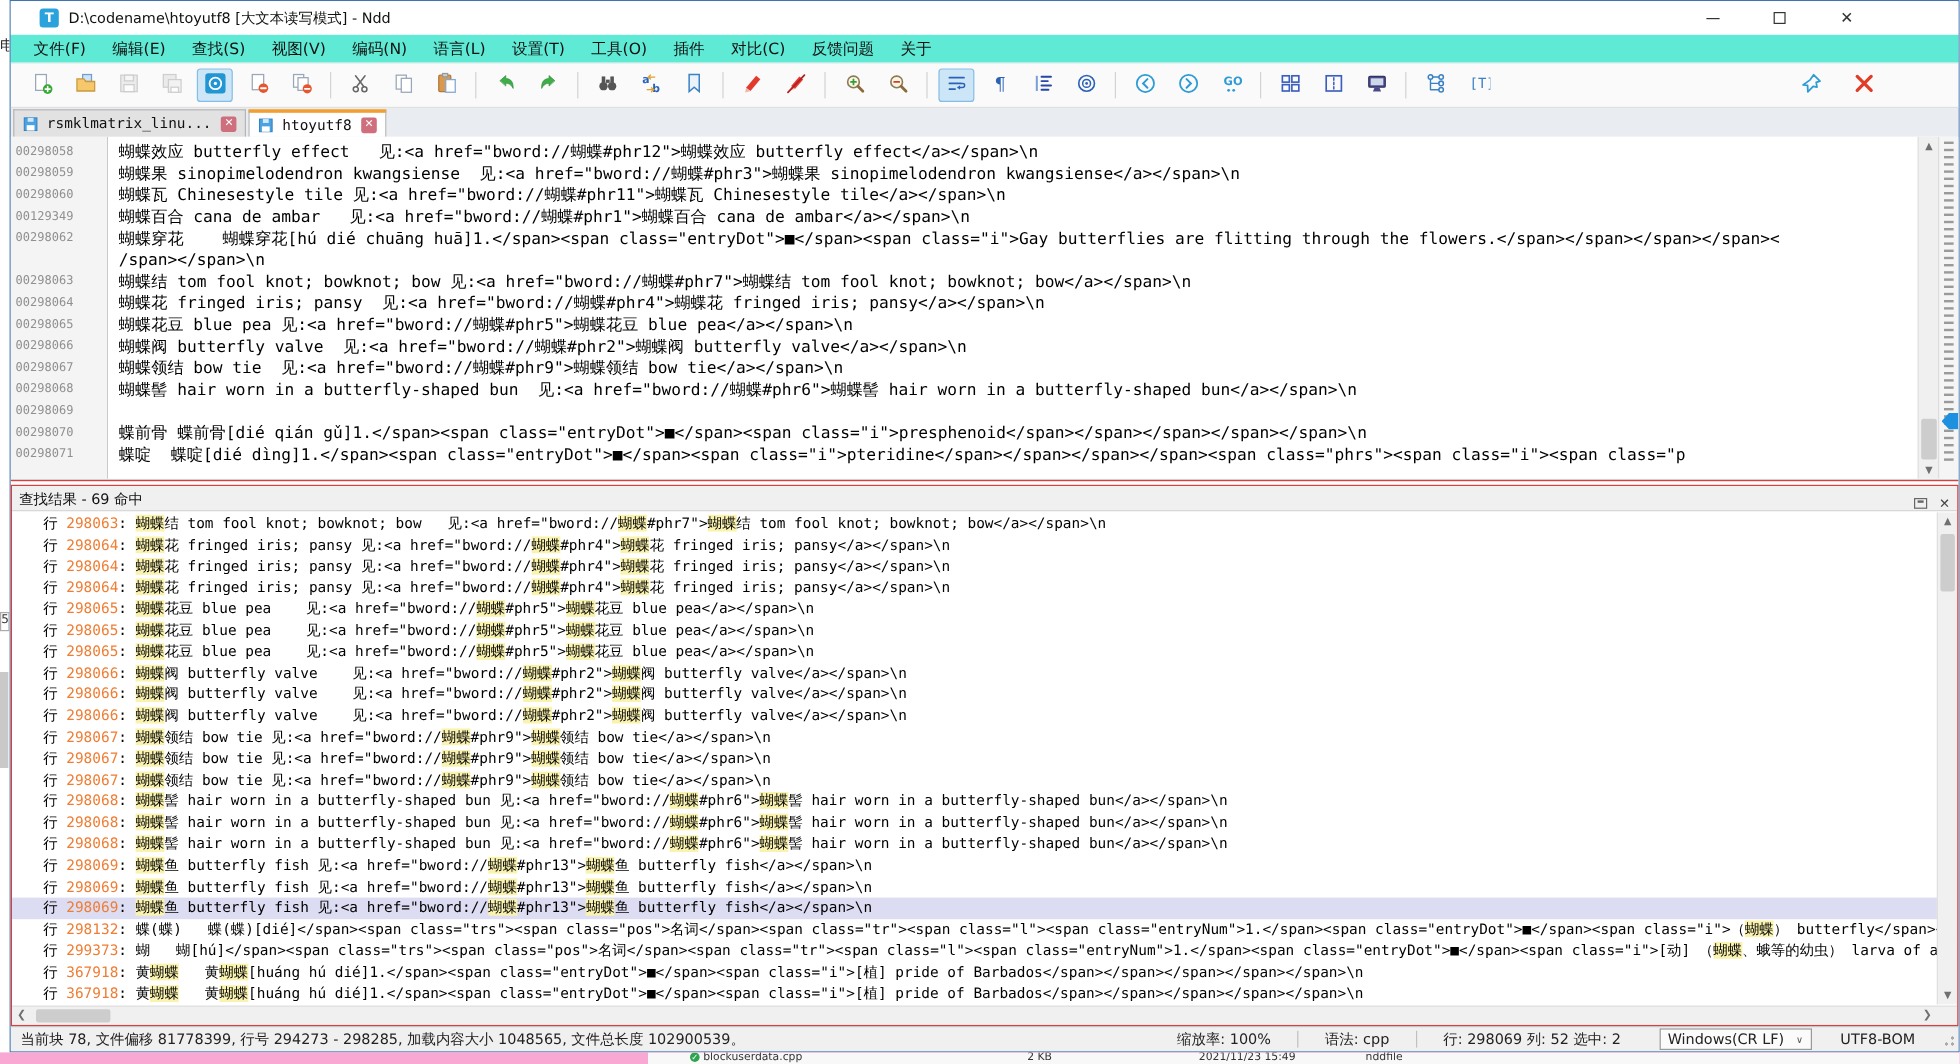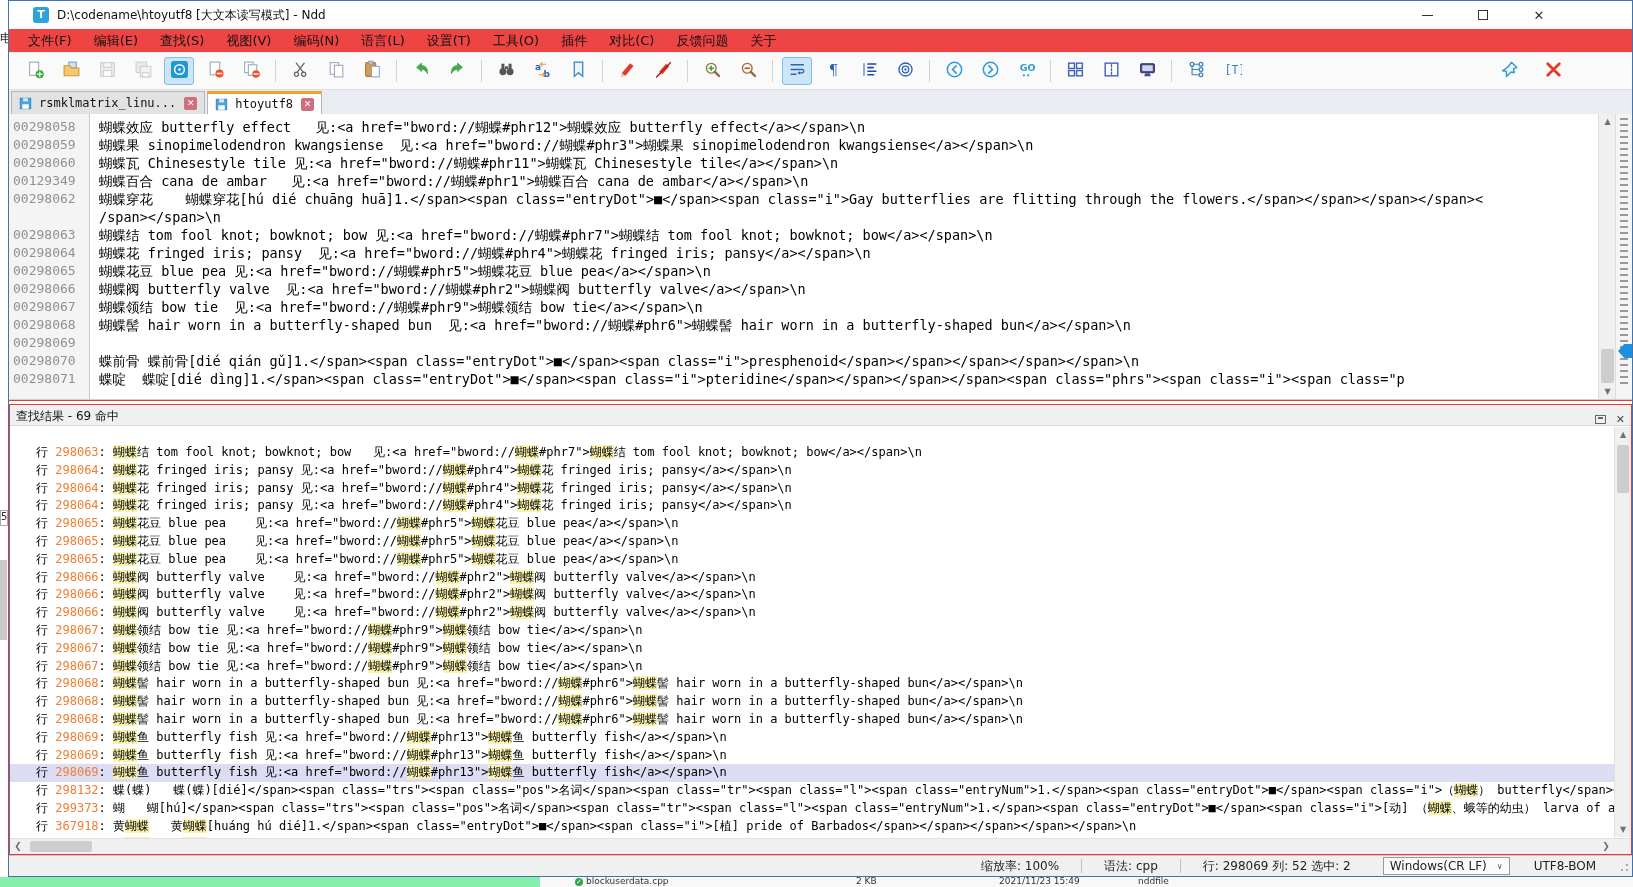--- a/index.html
+++ b/index.html
@@ -4,41 +4,41 @@
 <style>
   * { margin:0; padding:0; box-sizing:border-box; }
   html,body { width:1633px; height:887px; overflow:hidden; background:#fff;
               font-family:"DejaVu Sans","Liberation Sans",sans-serif; }
 
   
   #bg-left { position:absolute; left:0; top:0; width:8px; height:887px; background:#fff; overflow:hidden; }
   #bg-left .frag { position:absolute; left:0; font-size:12px; color:#222; }
   #bg-left .thumb { position:absolute; left:0; top:560px; width:7px; height:80px; background:#c9c9c9; }
   #bg-left .numbox { position:absolute; left:0; top:510px; width:8px; height:16px; background:#fff; border:1px solid #aaa; font-size:10px; color:#333; overflow:hidden; }
-  #bottom-strip { position:absolute; left:0; top:877px; width:1633px; height:10px; background:#86efac; overflow:hidden; }
+  #bottom-strip { position:absolute; left:0; top:877px; width:1633px; height:10px; background:#f9a8d4; overflow:hidden; }
   #bottom-strip .panel { position:absolute; left:540px; top:0; width:1093px; height:10px; background:#f8f8f8; }
   #bottom-strip .bitem { position:absolute; top:-1px; font-size:9px; color:#333; white-space:nowrap; }
   #bottom-strip .chk { display:inline-block; width:8px; height:8px; border-radius:50%; background:#2ea44f; color:#fff; font-size:7px; line-height:8px; text-align:center; margin-right:3px; }
 
   
   #app { position:absolute; left:8px; top:0; width:1625px; height:877px;
          border:1px solid #3f74ad; background:#fff; display:flex; flex-direction:column; }
 
   
   #titlebar { height:28px; background:#fff; display:flex; align-items:center; padding-left:24px; flex:none; }
   #title-icon { width:16px; height:16px; background:#2aa3dc; border-radius:3px; color:#fff; font-size:11px; font-weight:bold; text-align:center; line-height:16px; margin-right:8px; }
   #title-text { font-size:12px; color:#111; }
   #win-controls { margin-left:auto; margin-right:78px; display:flex; align-items:center; gap:26px; }
   .wc { width:30px; height:22px; display:flex; align-items:center; justify-content:center; color:#333; }
   .wc-min i { display:block; width:11px; border-bottom:1px solid #333; }
   .wc-max i { display:block; width:10px; height:10px; border:1px solid #333; }
   .wc-close { font-size:13px; }
 
   
-  #menubar { height:24px; background:#ef4444; display:flex; align-items:center; padding-left:10px; gap:4px; flex:none; border-bottom:1px solid #eee; }
+  #menubar { height:24px; background:#5eead4; display:flex; align-items:center; padding-left:10px; gap:4px; flex:none; border-bottom:1px solid #eee; }
   .menu-item { font-size:13px; color:#111; padding:2px 9px; white-space:nowrap; }
 
   
   #toolbar { height:37px; background:#fafafa; border-bottom:1px solid #e0e0e0; display:flex; align-items:center; padding-left:8px; flex:none; }
   .tb-btn { width:30px; height:28px; margin:0 3px; border-radius:3px; display:flex; align-items:center; justify-content:center; }
   .tb-btn svg { width:19px; height:19px; }
   .tb-btn.active { background:#cde6f7; border:1px solid #84bde6; }
   .tb-btn.disabled { opacity:.45; filter:grayscale(1); }
   .tb-sep { width:1px; height:22px; background:#d3d3d3; margin:0 6px; }
   #toolbar-right { margin-left:auto; margin-right:64px; display:flex; align-items:center; gap:14px; }
@@ -50,21 +50,21 @@
   .tab.active { background:#fff; border-top:3px solid #f0a030; }
   .tab .floppy { width:13px; height:13px; margin-right:7px; flex:none; }
   .tab .tab-label { font-size:12px; font-family:"DejaVu Sans Mono",monospace; color:#111; white-space:nowrap; }
   .tab .tab-close { width:13px; height:13px; margin-left:8px; border-radius:2px; background:#cf6e7d; color:#fff; font-size:9px; line-height:13px; text-align:center; font-weight:bold; }
 
   
   #editor { height:286px; flex:none; position:relative; background:#fff; overflow:hidden; border-bottom:1px solid #d0d0d0; }
   #editor-lines { position:absolute; left:0; top:0; right:34px; bottom:0; padding-top:4px; overflow:hidden;
       background:linear-gradient(90deg,#f4f4f4 0,#f4f4f4 80px,#c9c9c9 80px,#c9c9c9 81px,#fff 81px); }
   .ed-row { display:flex; height:18px; line-height:18px; white-space:pre; }
-  .ed-num { width:80px; flex:none; padding-left:4px; color:#909090; font-family:"DejaVu Sans Mono",monospace; font-size:13px; }
+  .ed-num { width:80px; flex:none; padding-left:4px; color:#909090; font-family:"DejaVu Sans Mono",monospace; font-size:10px; }
   .ed-text { padding-left:10px; font-family:"DejaVu Sans Mono",monospace; font-size:13.5px; color:#000; overflow:hidden; }
   .hl-bright { background:#f2f200; }
   
   #ed-vscroll { position:absolute; right:17px; top:0; bottom:0; width:17px; background:#f0f0f0; border-left:1px solid #e0e0e0; }
   #ed-vscroll .arr { position:absolute; left:0; width:17px; height:15px; color:#707070; font-size:8px; text-align:center; line-height:15px; }
   #ed-vscroll .arr.up { top:0; } #ed-vscroll .arr.down { bottom:0; }
   #ed-vscroll .thumb { position:absolute; left:2px; width:13px; top:235px; height:34px; background:#cdcdcd; border-radius:2px; }
   #marker-strip { position:absolute; right:0; top:0; bottom:0; width:17px; background:#f5f5f5; border-left:1px solid #ddd; overflow:hidden; }
   #marker-strip .tick { width:8px; height:2px; background:#9a9a9a; margin:4px auto 0 auto; }
   #cur-pos-marker { position:absolute; right:0; top:230px; width:14px; height:14px; background:#1e90e0;
@@ -72,21 +72,21 @@
 
   
   #red-gap { height:4px; background:#fff; border-top:1px solid #e03c3c; flex:none; }
   #results { flex:1; border:1px solid #e03c3c; display:flex; flex-direction:column; position:relative; background:#fff; overflow:hidden; }
   #results-header { height:21px; background:#f0f0f0; border-bottom:1px solid #d8d8d8; display:flex; align-items:flex-end; padding:0 6px; flex:none; }
   #results-title { font-size:12px; color:#111; }
   #results-header .hdr-icons { margin-left:auto; display:flex; gap:10px; align-items:center; }
   .hdr-float { width:11px; height:9px; border:1px solid #666; position:relative; }
   .hdr-float:after { content:""; position:absolute; left:2px; top:1px; width:5px; height:4px; border-top:2px solid #666; }
   .hdr-x { font-size:11px; color:#444; line-height:1; }
-  #result-rows { flex:1; overflow:hidden; padding-top:2px; position:relative;margin-top:16px; }
+  #result-rows { flex:1; overflow:hidden; padding-top:2px; position:relative; }
   .res-row { height:17.8px; line-height:17.8px; white-space:pre; overflow:hidden; padding-left:26px;
              font-family:"DejaVu Sans Mono",monospace; font-size:12px; color:#000; }
   .res-row.selected { background:#dcdcf2; }
   .rr-hang { color:#000; }
   .rr-num { color:#ef7d33; }
   .hl-pale { background:#faf3b0; }
   
   #res-vscroll { position:absolute; right:0; top:22px; bottom:17px; width:17px; background:#f0f0f0; border-left:1px solid #e0e0e0; }
   #res-vscroll .arr { position:absolute; left:0; width:16px; height:15px; color:#707070; font-size:8px; text-align:center; line-height:15px; }
   #res-vscroll .arr.up { top:0; } #res-vscroll .arr.down { bottom:0; }
@@ -519,20 +519,21 @@
       <div class="arr down">▼</div>
     </div>
     <div id="res-hscroll">
       <div class="arr left">❮</div>
       <div class="thumb"></div>
       <div class="arr right">❯</div>
     </div>
   </div>
 
   <div id="statusbar">
+    <div class="sb-left">当前块 78, 文件偏移 81778399, 行号 294273 - 298285, 加载内容大小 1048565, 文件总长度 102900539。</div>
     <div class="sb-right">
       <span class="sb-seg">缩放率: 100%</span>
       <span class="sb-sep"></span>
       <span class="sb-seg">语法: cpp</span>
       <span class="sb-sep"></span>
       <span class="sb-seg">行: 298069 列: 52 选中: 2</span>
       <span class="sb-dropdown">
         <span>Windows(CR LF)</span>
         <span class="dd-arrow">∨</span>
       </span>

